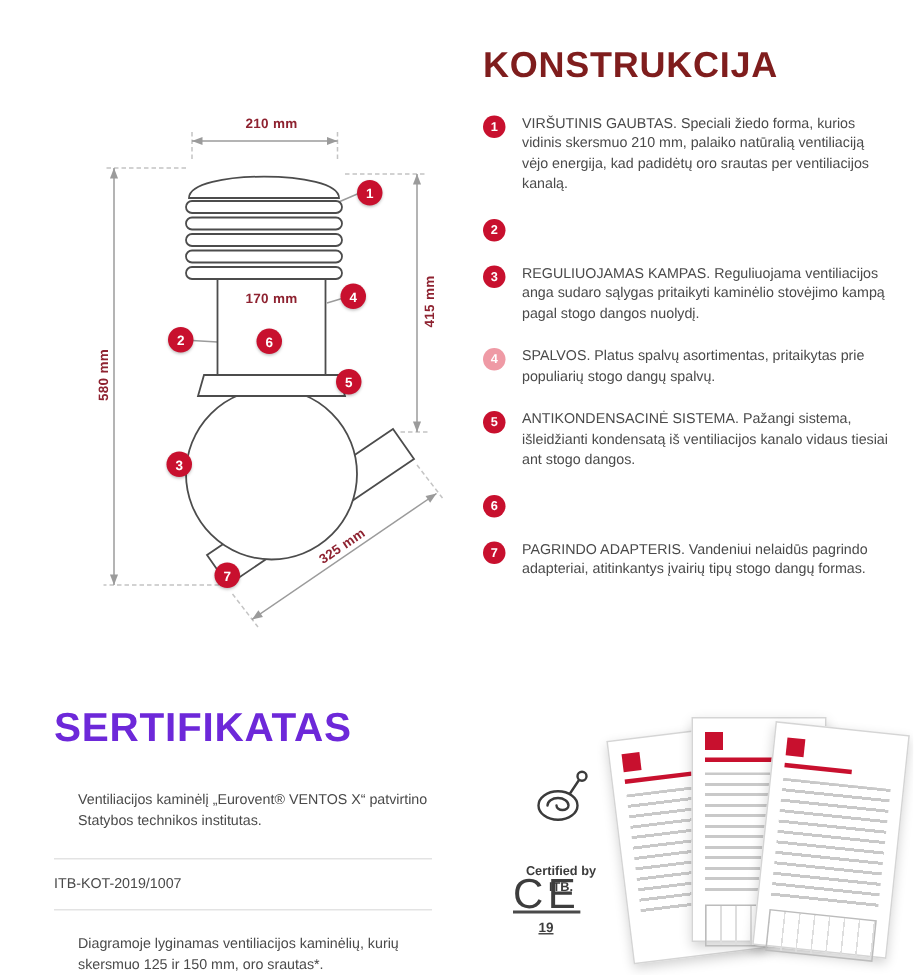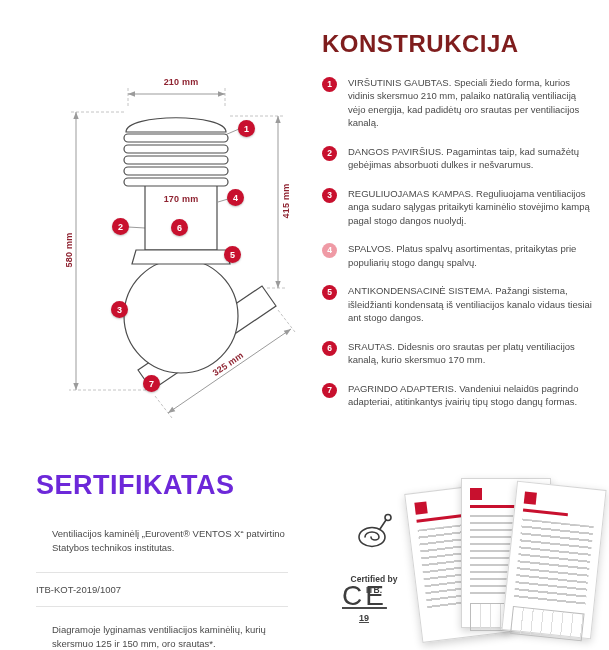--- a/index.html
+++ b/index.html
@@ -161,37 +161,35 @@
 
   <div class="konstrukcija">
     <h1>KONSTRUKCIJA</h1>
 
     <div class="k-item">
       <div class="k-badge">1</div>
       <div class="k-text"><span>VIRŠUTINIS GAUBTAS.</span><span> Speciali žiedo forma, kurios vidinis skersmuo 210 mm, palaiko natūralią ventiliaciją vėjo energija, kad padidėtų oro srautas per ventiliacijos kanalą.</span></div>
     </div>
     <div class="k-item">
       <div class="k-badge">2</div>
-      <div class="k-text"><span>DANGOS PAVIRŠIUS.</span><span> Pagamintas taip, kad sumažėtų gebėjimas absorbuoti dulkes ir nešvarumus.</span></div>
     </div>
     <div class="k-item">
       <div class="k-badge">3</div>
       <div class="k-text"><span>REGULIUOJAMAS KAMPAS.</span><span> Reguliuojama ventiliacijos anga sudaro sąlygas pritaikyti kaminėlio stovėjimo kampą pagal stogo dangos nuolydį.</span></div>
     </div>
     <div class="k-item">
       <div class="k-badge light">4</div>
       <div class="k-text"><span>SPALVOS.</span><span> Platus spalvų asortimentas, pritaikytas prie populiarių stogo dangų spalvų.</span></div>
     </div>
     <div class="k-item">
       <div class="k-badge">5</div>
       <div class="k-text"><span>ANTIKONDENSACINĖ SISTEMA.</span><span> Pažangi sistema, išleidžianti kondensatą iš ventiliacijos kanalo vidaus tiesiai ant stogo dangos.</span></div>
     </div>
     <div class="k-item">
       <div class="k-badge">6</div>
-      <div class="k-text"><span>SRAUTAS.</span><span> Didesnis oro srautas per platų ventiliacijos kanalą, kurio skersmuo 170 mm.</span></div>
     </div>
     <div class="k-item">
       <div class="k-badge">7</div>
       <div class="k-text"><span>PAGRINDO ADAPTERIS.</span><span> Vandeniui nelaidūs pagrindo adapteriai, atitinkantys įvairių tipų stogo dangų formas.</span></div>
     </div>
   </div>
 
   <div class="sertifikatas">
     <h2>SERTIFIKATAS</h2>
     <p>Ventiliacijos kaminėlį „Eurovent® VENTOS X“ patvirtino Statybos technikos institutas.</p>

